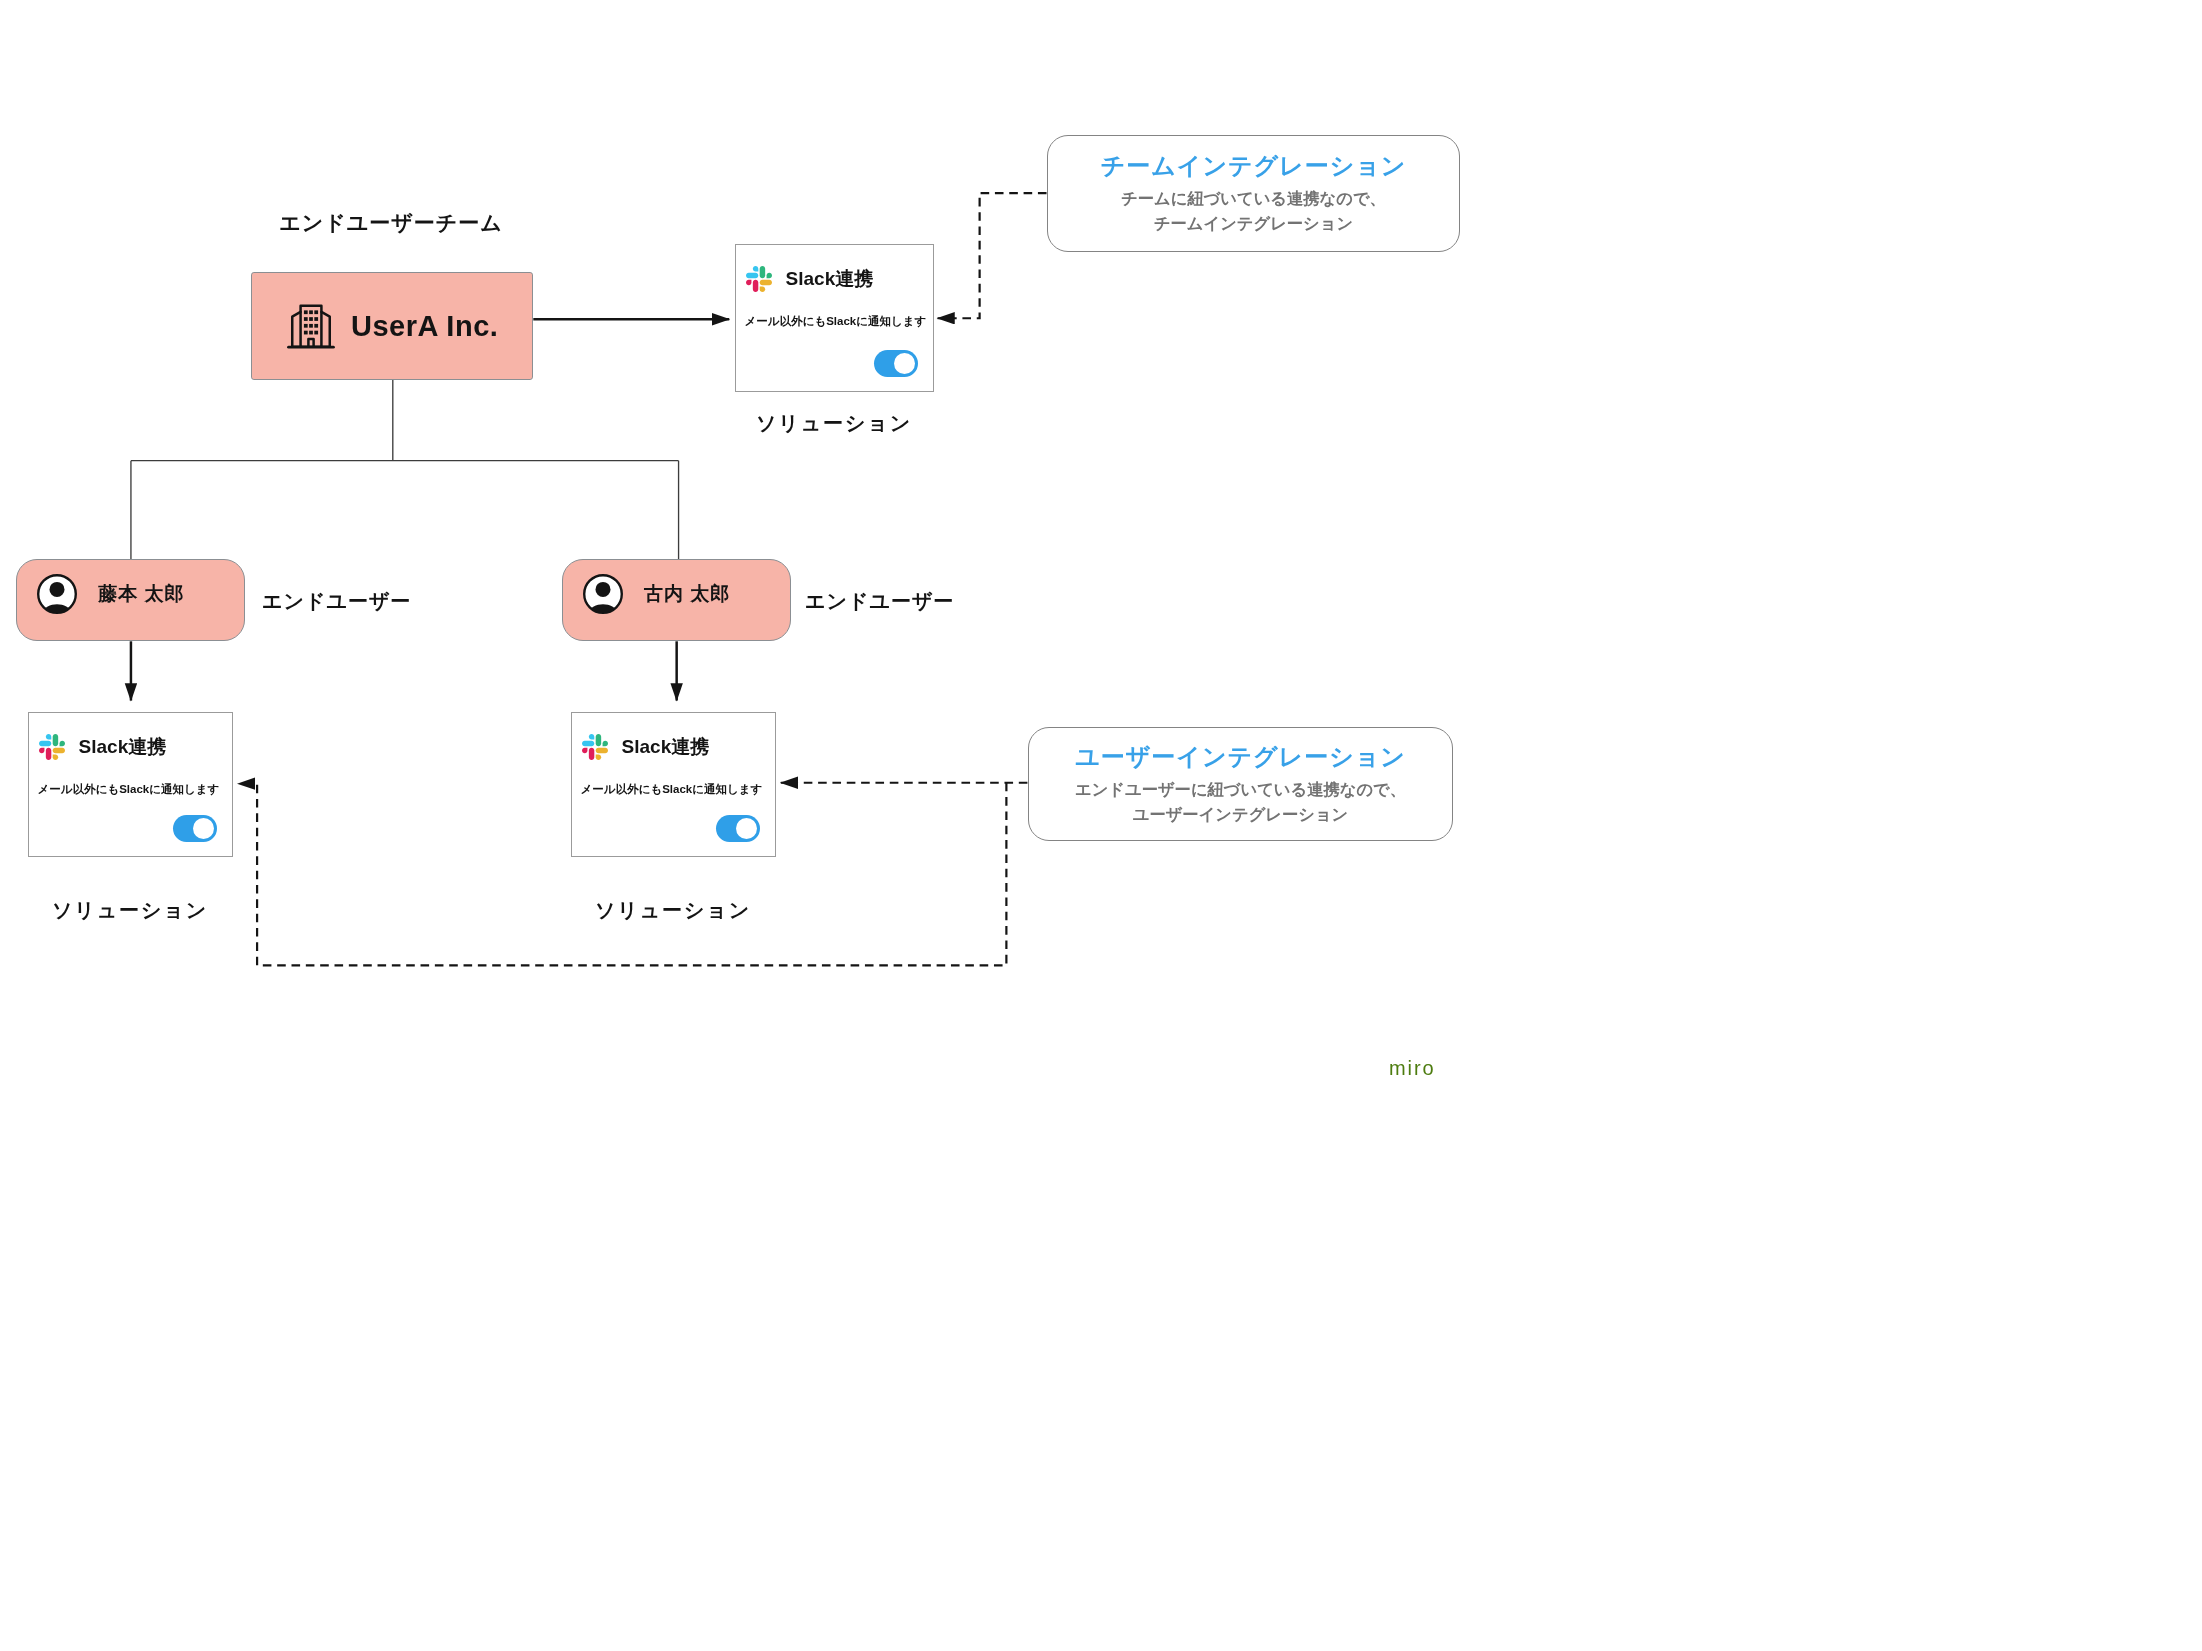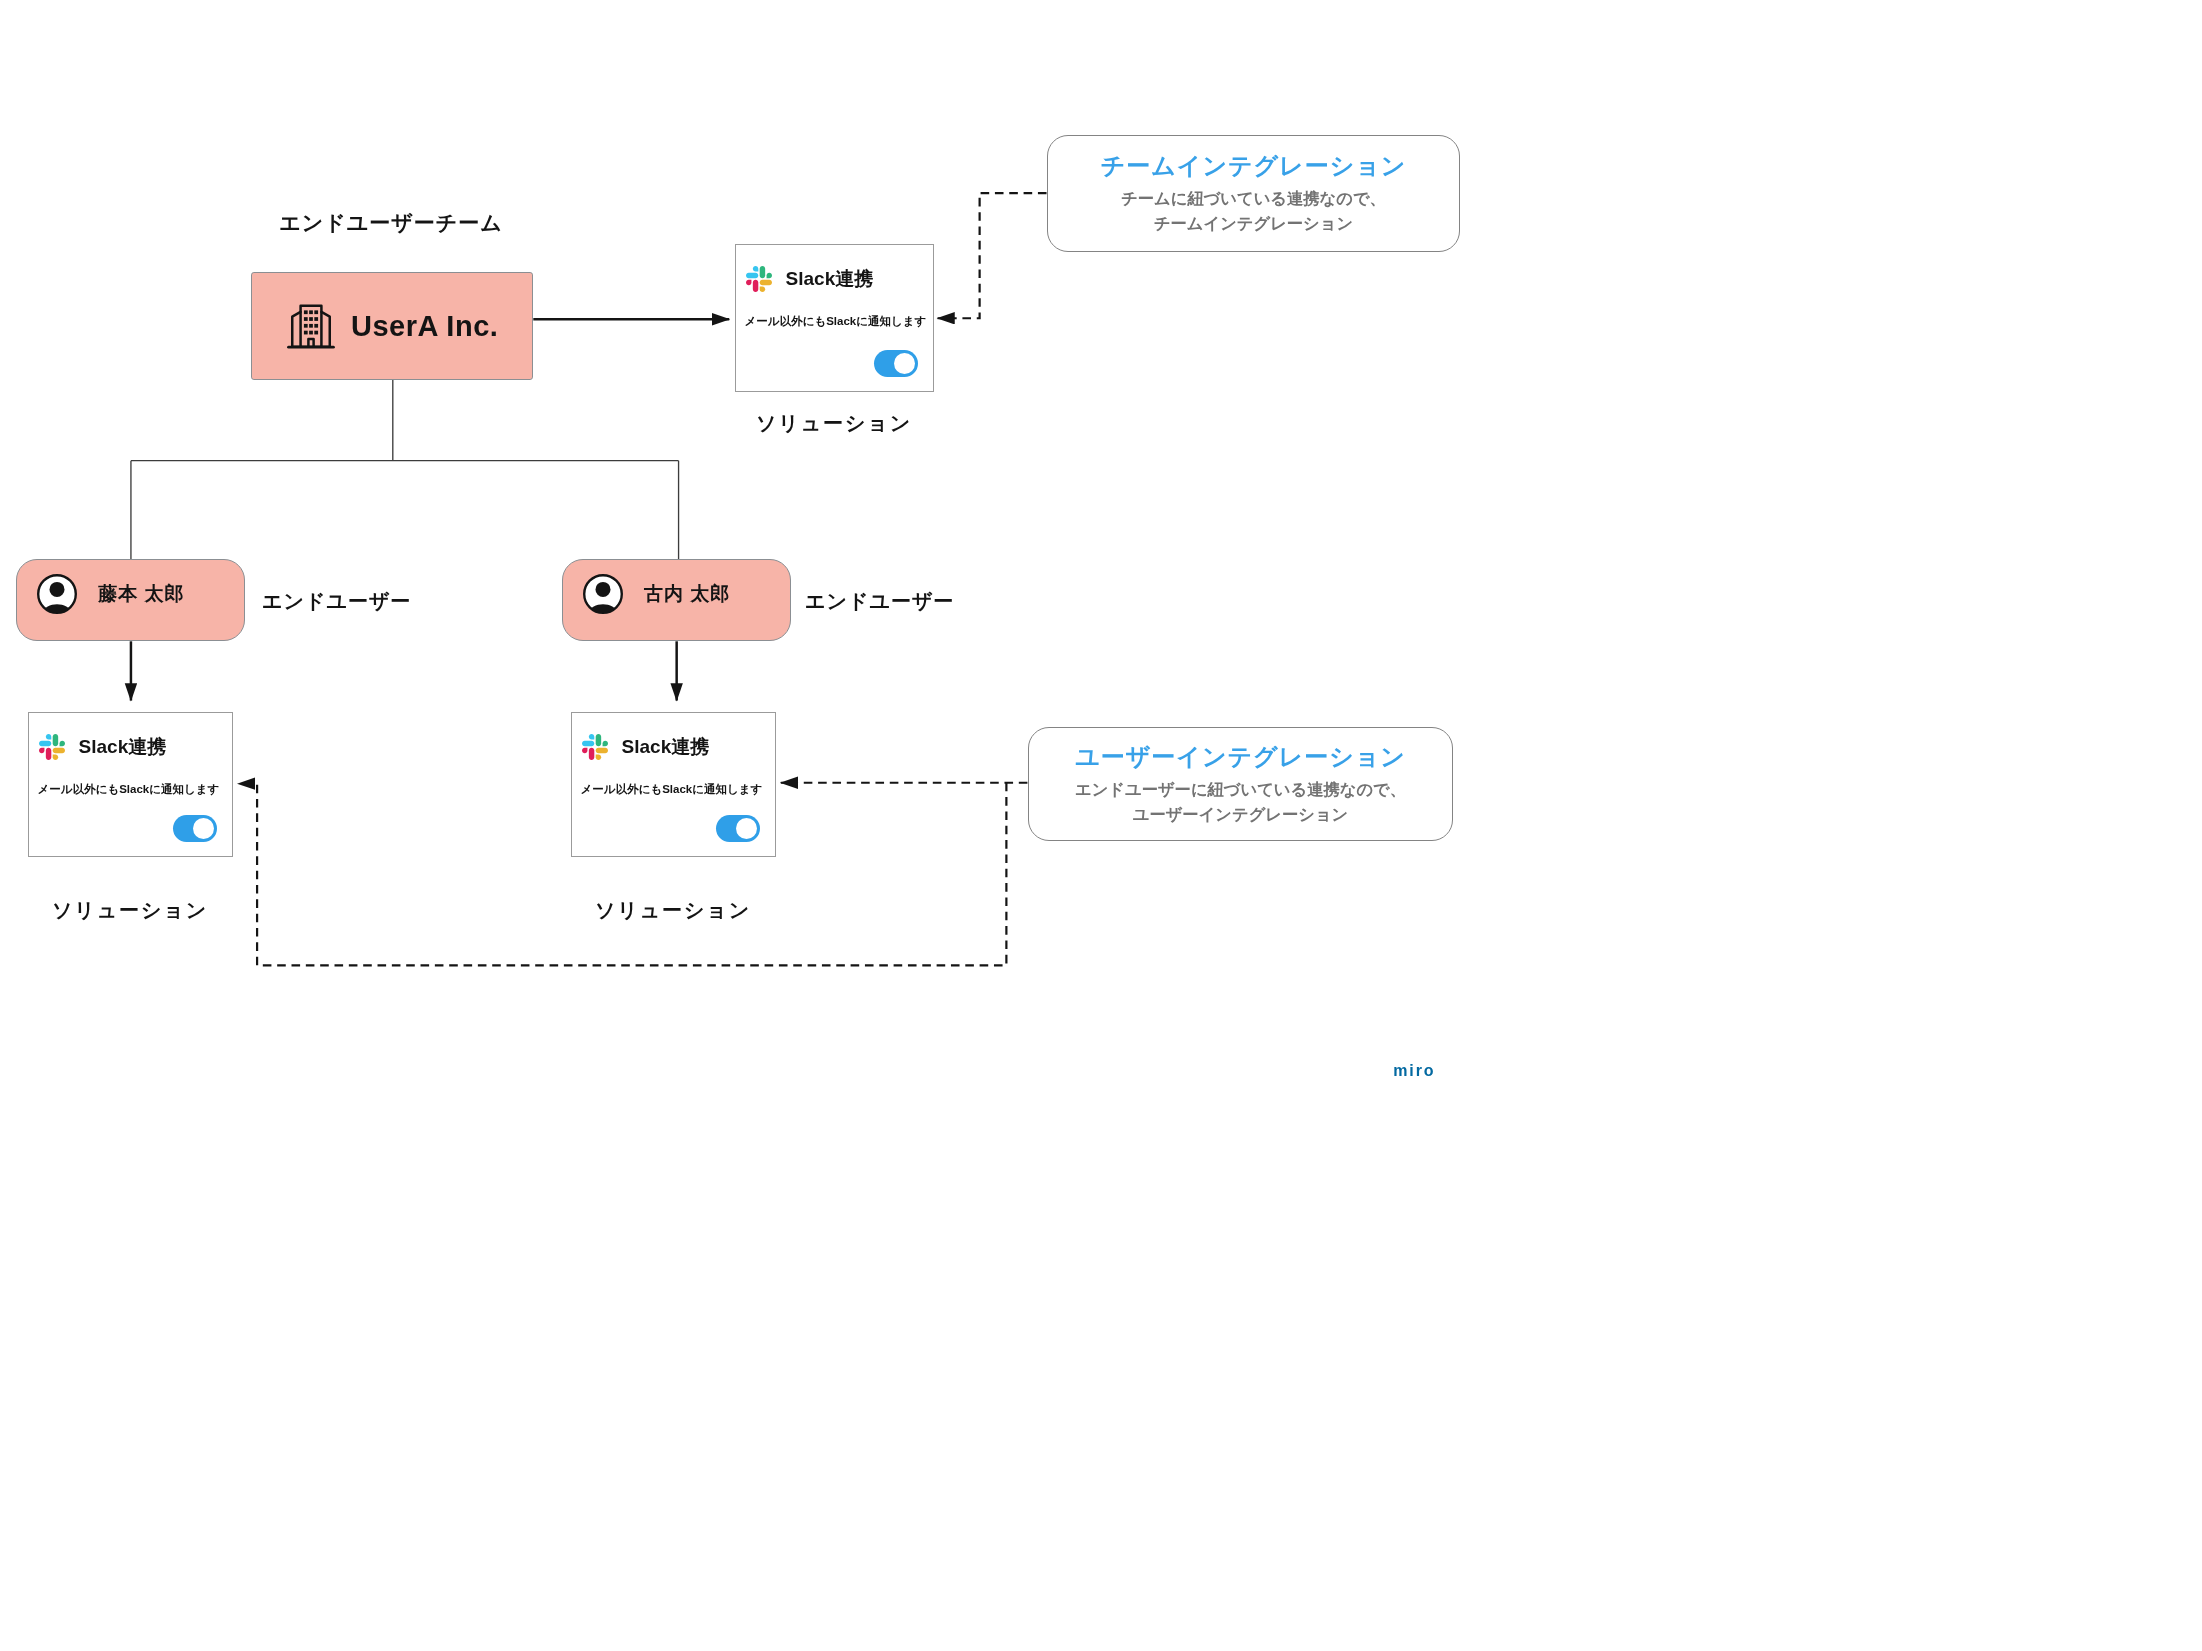--- a/index.html
+++ b/index.html
@@ -38,21 +38,21 @@
   }
   
   .callout{
     background:#fff;border:1.9px solid #848484;border-radius:21px;box-sizing:border-box;
     display:flex;flex-direction:column;align-items:center;justify-content:center;text-align:center;
   }
   .callout-title{font-size:24px;font-weight:bold;color:#38a1e8;letter-spacing:1px;white-space:nowrap;}
   .callout-body{font-size:16.3px;font-weight:bold;color:#737373;line-height:1.55;margin-top:3.8px;white-space:nowrap;}
   
   .watermark{
-    right:32.5px;bottom:21px;font-size:16px;font-weight:700;color:#0369a1;letter-spacing:1.9px;
+    right:32.5px;bottom:21px;font-size:20px;font-weight:400;color:#4d7c0f;letter-spacing:1.9px;
   }
   svg.overlay{position:absolute;left:0;top:0;pointer-events:none;}
 </style>
 </head>
 <body>
 
 <div id="stage">
 
   <svg class="overlay" width="1468" height="1101" viewBox="0 0 1536 1152">
     <defs>

